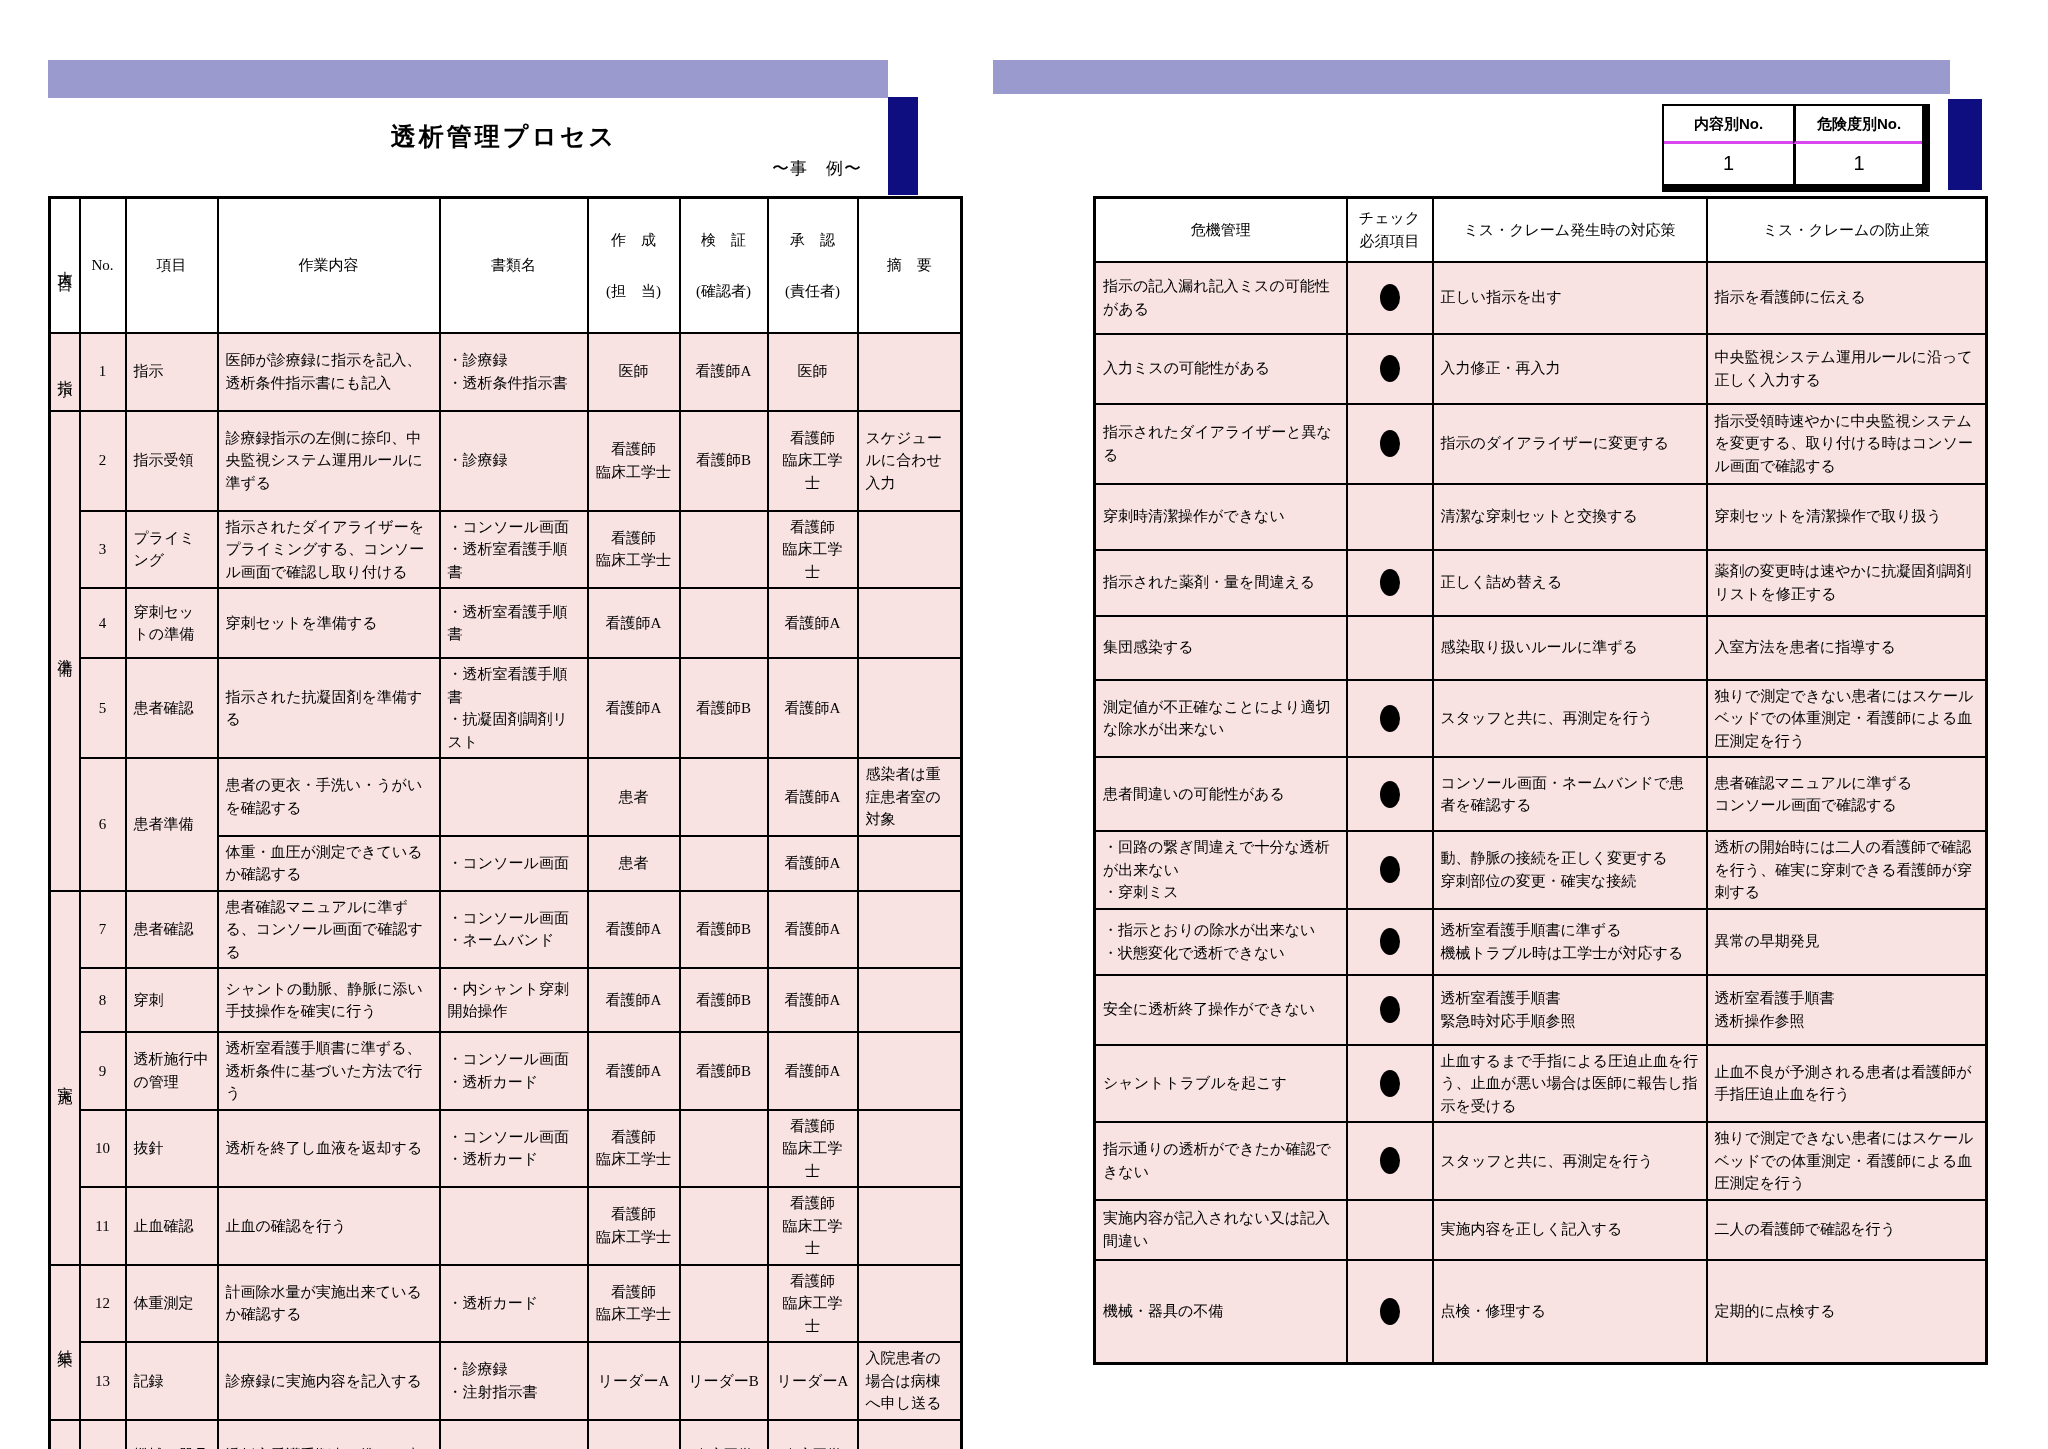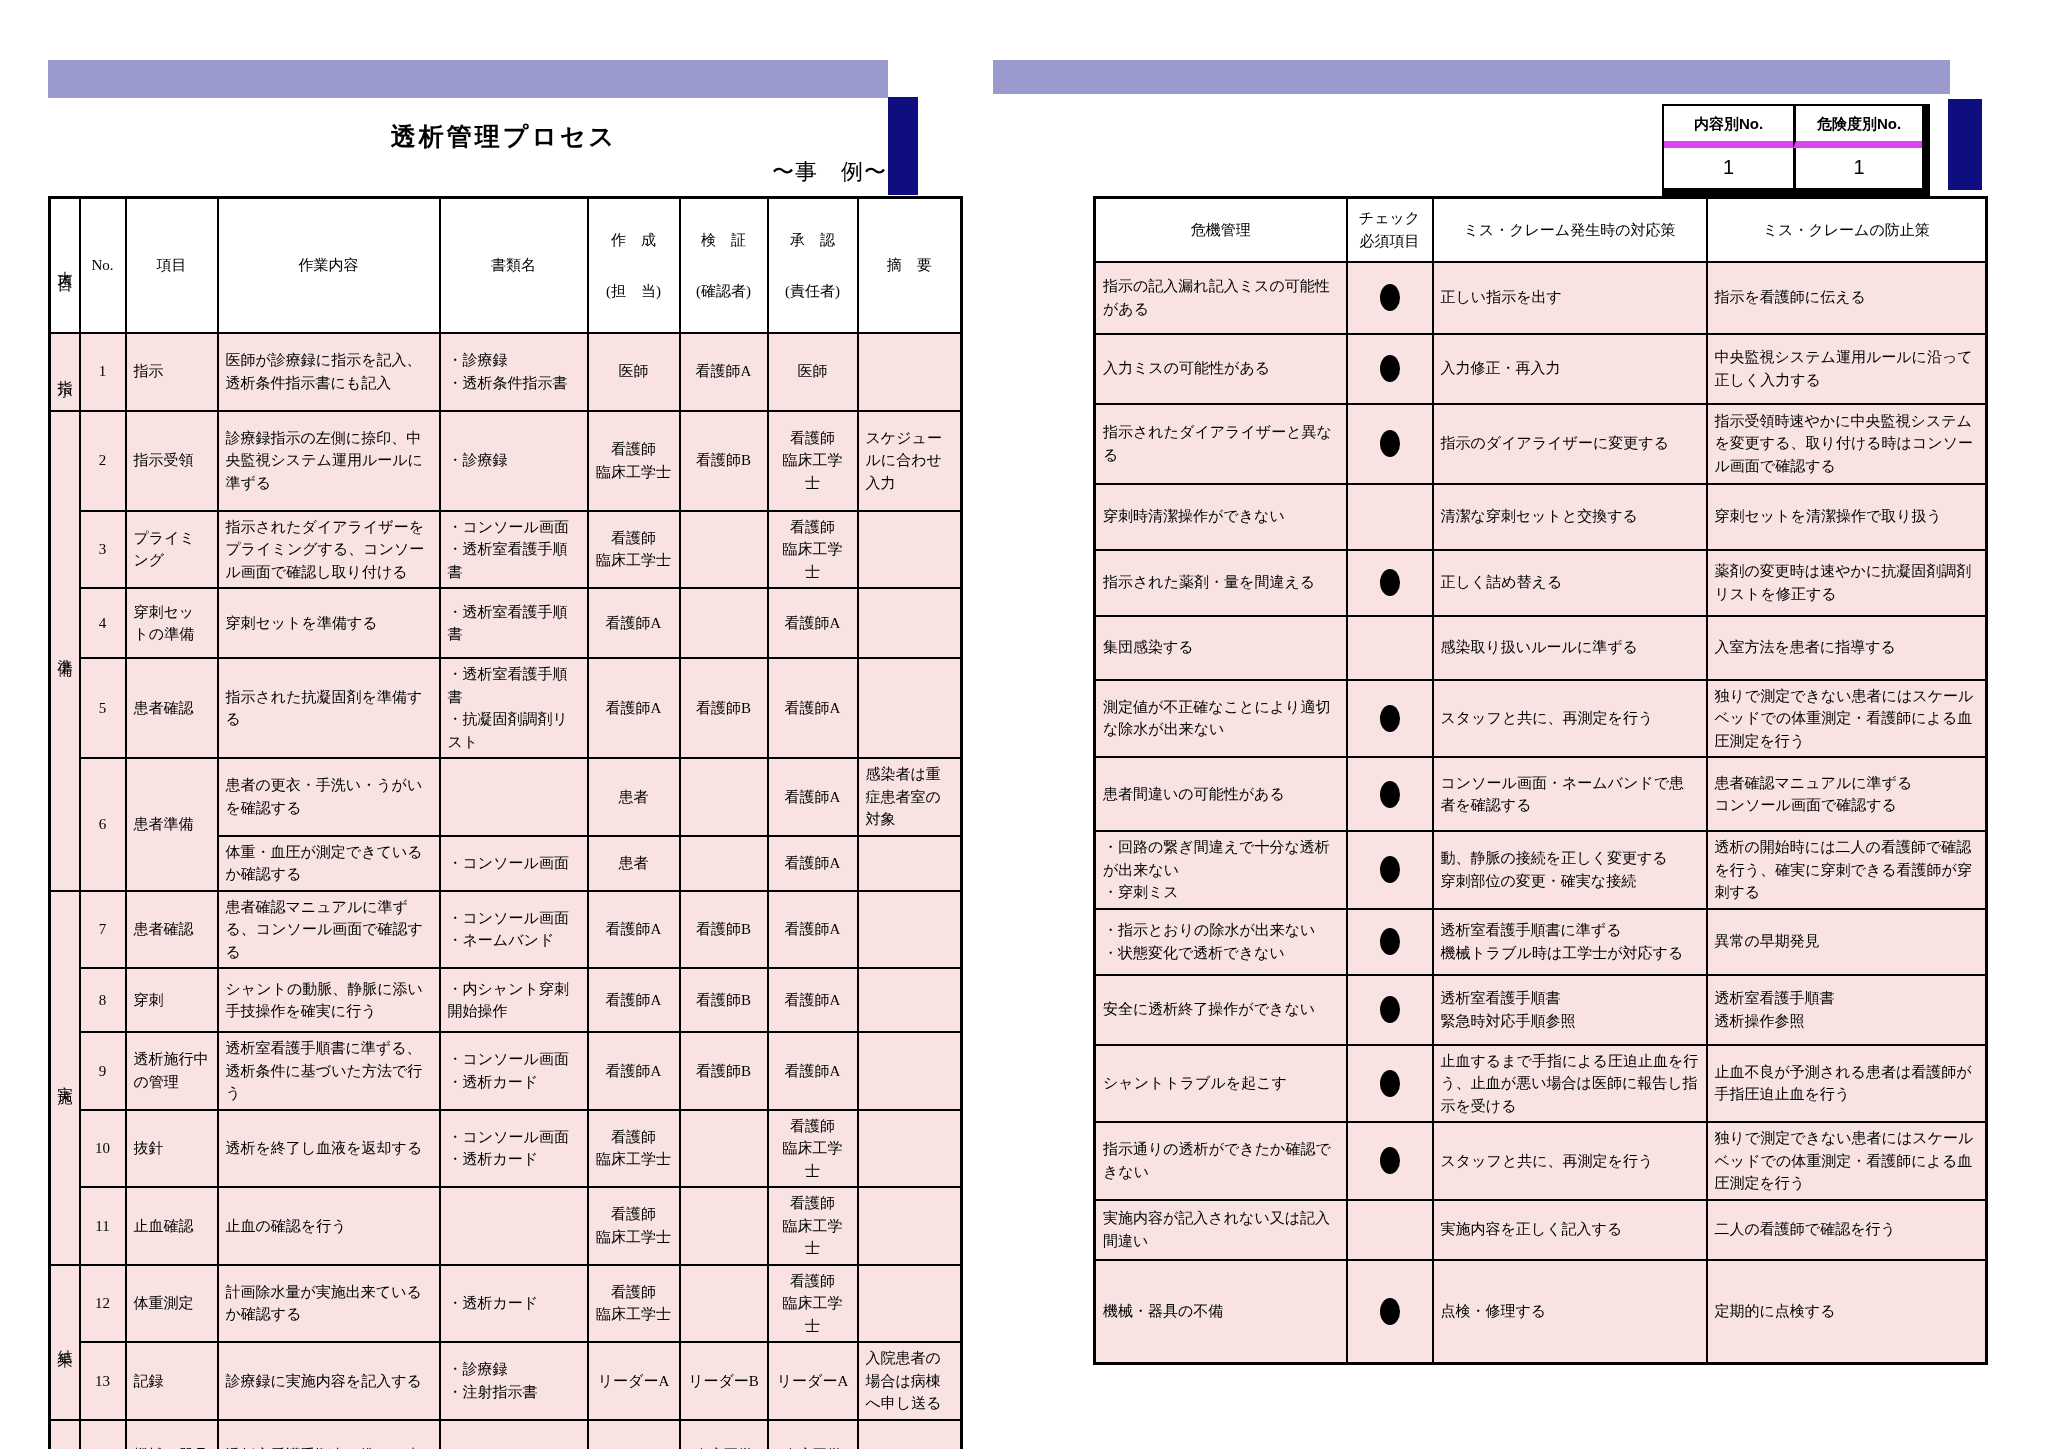--- a/index.html
+++ b/index.html
@@ -9,31 +9,31 @@
     -webkit-font-smoothing:antialiased;
   }
   .abs{position:absolute;}
   .banner{background:#9a9ace;}
   .navy{background:#0e0e80;}
   .page-title{
     left:48px;top:120px;width:912px;text-align:center;
     font-family:"Liberation Sans","DejaVu Sans",sans-serif;
     font-weight:bold;font-size:25px;letter-spacing:3px;
   }
-  .subtitle{left:772px;top:157px;font-size:22px;letter-spacing:1px;}
+  .subtitle{left:772px;top:157px;font-size:17px;letter-spacing:1px;}
   
   .meta-box{
     left:1662px;top:104px;width:258px;background:#fff;
     border:2px solid #000;border-right-width:8px;border-bottom-width:8px;
     display:grid;grid-template-columns:1fr 1fr;
     font-family:"Liberation Sans","DejaVu Sans",sans-serif;
   }
   .meta-head{
     font-size:15px;font-weight:bold;text-align:center;padding:9px 2px 7px 2px;
-    border-bottom:7px solid #d946ef;
+    border-bottom:3px solid #d946ef;
   }
   .meta-val{font-size:20px;text-align:center;padding:8px 2px 9px 2px;}
   .mc-r{border-left:3px solid #000;}
   
   table{border-collapse:collapse;table-layout:fixed;background:#fff;}
   .doc-table{border:3px solid #000;}
   .doc-table th,.doc-table td{
     border:2px solid #000;font-size:15px;line-height:1.5;
     padding:4px 7px;vertical-align:middle;white-space:pre-line;
     word-break:break-all;overflow:hidden;

